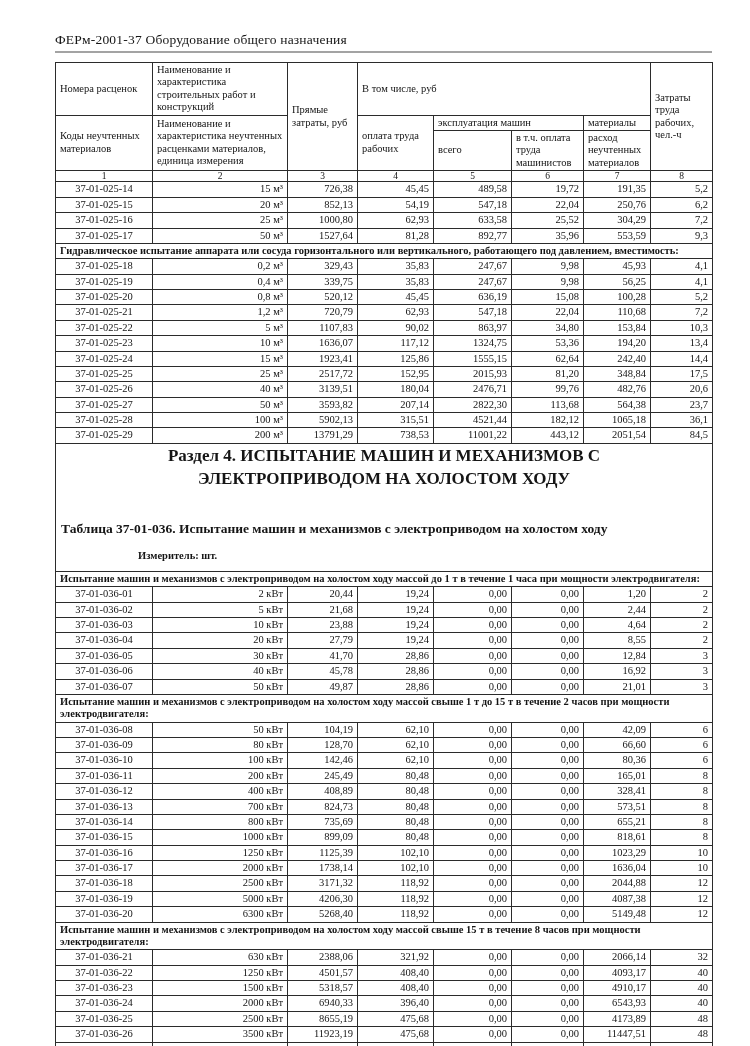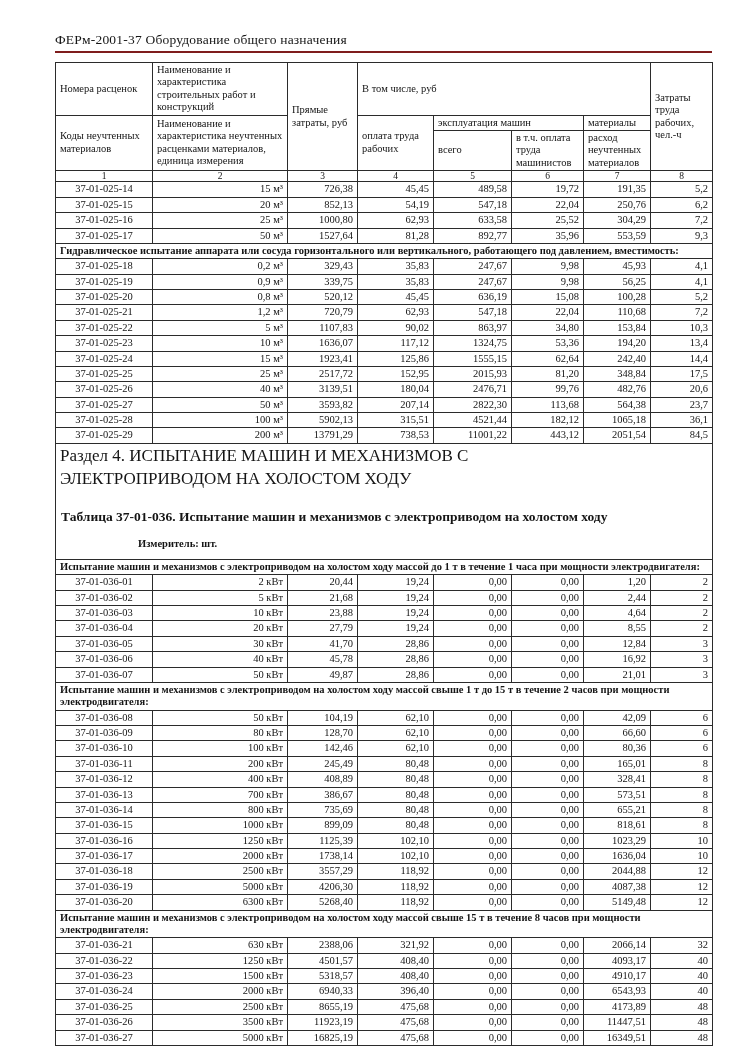--- a/index.html
+++ b/index.html
@@ -5,21 +5,21 @@
   html,body { margin:0; padding:0; }
   body {
     width:750px; height:1046px; overflow:hidden;
     background:#ffffff; color:#151515;
     font-family:"Liberation Serif", serif;
   }
   .page { padding:32px 0 0 55px; width:660px; }
 
   .running-head {
     font-size:13.5px; width:657px;
-    padding-bottom:3px; border-bottom:2px solid #7f1d1d;
+    padding-bottom:3px; border-bottom:2px solid #a3a3a3;
     letter-spacing:0.2px;
   }
 
   table.rates {
     border-collapse:collapse; table-layout:fixed;
     width:657px; margin-top:9px;
     border:1.5px solid #222;
   }
   table.rates td {
     border:1px solid #2b2b2b;
@@ -33,22 +33,22 @@
   }
   tr.num-row td { font-size:9.5px; padding:0 2px; text-align:center; line-height:1.1; }
   td.code { text-align:center; white-space:nowrap; }
   td.name { text-align:right; padding-left:7px; white-space:nowrap; }
   td.num  { text-align:right; padding-right:5px; white-space:nowrap; }
   td.group-cell {
     font-weight:bold; font-size:10.5px; line-height:1.35;
     padding:2px 8px 3px 60px; text-align:left;
   }
   td.section-cell { padding:12px 6px 4px 0; }
-  .sec-title { font-weight:normal; font-size:17px; line-height:1.35; }
-  .tbl-title { font-weight:bold; font-size:13.5px; margin-top:18px; padding-left:1px; }
+  .sec-title { text-align:center; font-weight:bold; font-size:17px; line-height:1.35; }
+  .tbl-title { font-weight:bold; font-size:13.5px; margin-top:30px; padding-left:1px; }
   .unit-label { font-weight:bold; font-size:10.5px; margin-top:13px; margin-bottom:8px; padding-left:78px; }
 </style>
 </head>
 <body>
 
 <div class="page">
 
   <div class="running-head">ФЕРм-2001-37 Оборудование общего назначения</div>
 
   <table class="rates">
@@ -142,21 +142,21 @@
           <td class="name">0,2 м³</td>
           <td class="num">329,43</td>
           <td class="num">35,83</td>
           <td class="num">247,67</td>
           <td class="num">9,98</td>
           <td class="num">45,93</td>
           <td class="num">4,1</td>
         </tr>
         <tr>
           <td class="code">37-01-025-19</td>
-          <td class="name">0,9 м³</td>
+          <td class="name">0,4 м³</td>
           <td class="num">339,75</td>
           <td class="num">35,83</td>
           <td class="num">247,67</td>
           <td class="num">9,98</td>
           <td class="num">56,25</td>
           <td class="num">4,1</td>
         </tr>
         <tr>
           <td class="code">37-01-025-20</td>
           <td class="name">0,8 м³</td>
@@ -387,21 +387,21 @@
           <td class="num">408,89</td>
           <td class="num">80,48</td>
           <td class="num">0,00</td>
           <td class="num">0,00</td>
           <td class="num">328,41</td>
           <td class="num">8</td>
         </tr>
         <tr>
           <td class="code">37-01-036-13</td>
           <td class="name">700 кВт</td>
-          <td class="num">386,67</td>
+          <td class="num">824,73</td>
           <td class="num">80,48</td>
           <td class="num">0,00</td>
           <td class="num">0,00</td>
           <td class="num">573,51</td>
           <td class="num">8</td>
         </tr>
         <tr>
           <td class="code">37-01-036-14</td>
           <td class="name">800 кВт</td>
           <td class="num">735,69</td>
@@ -437,21 +437,21 @@
           <td class="num">1738,14</td>
           <td class="num">102,10</td>
           <td class="num">0,00</td>
           <td class="num">0,00</td>
           <td class="num">1636,04</td>
           <td class="num">10</td>
         </tr>
         <tr>
           <td class="code">37-01-036-18</td>
           <td class="name">2500 кВт</td>
-          <td class="num">3557,29</td>
+          <td class="num">3171,32</td>
           <td class="num">118,92</td>
           <td class="num">0,00</td>
           <td class="num">0,00</td>
           <td class="num">2044,88</td>
           <td class="num">12</td>
         </tr>
         <tr>
           <td class="code">37-01-036-19</td>
           <td class="name">5000 кВт</td>
           <td class="num">4206,30</td>

